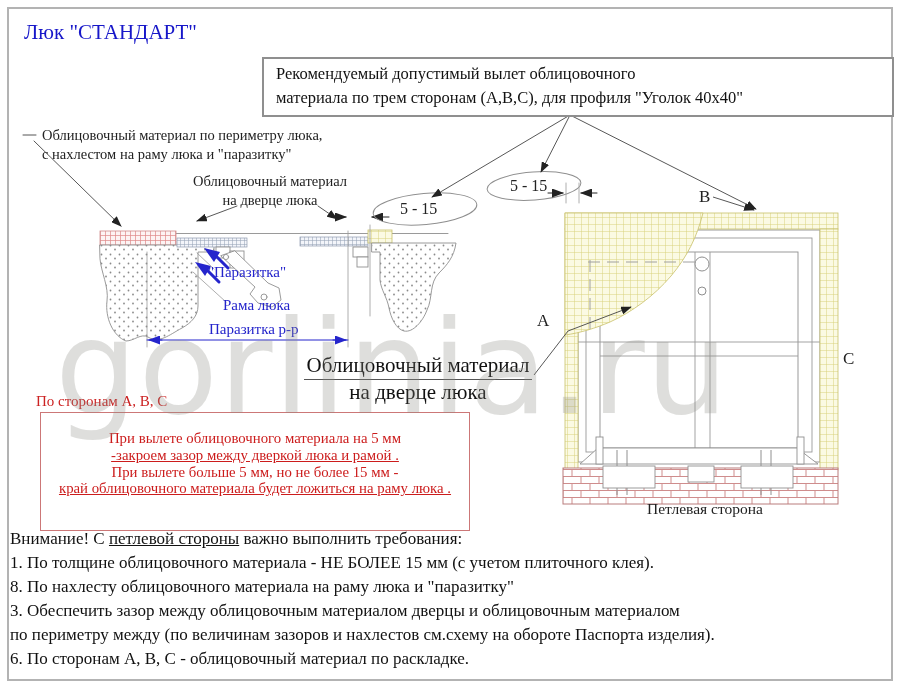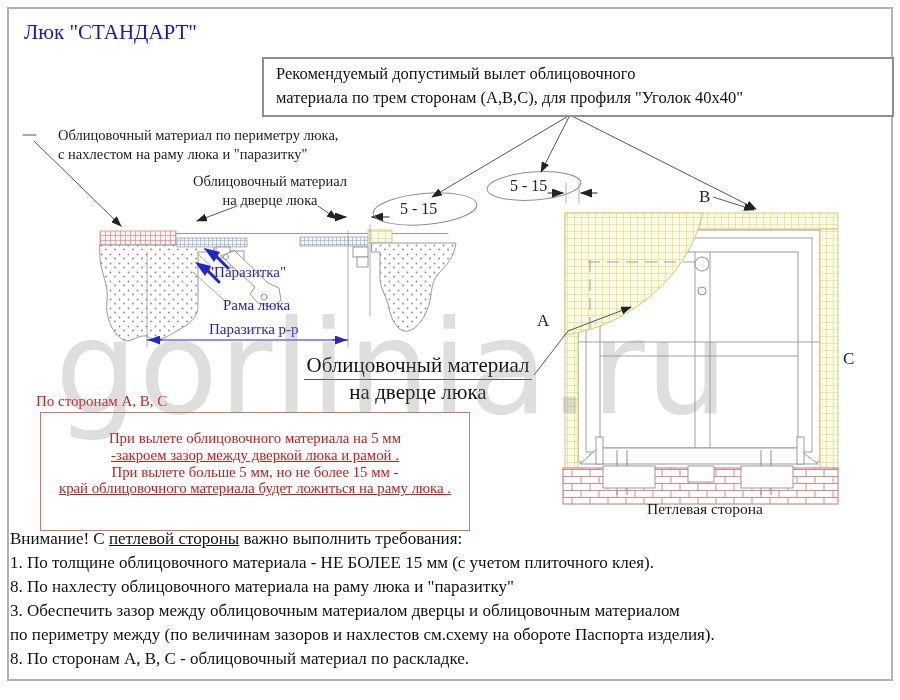--- a/index.html
+++ b/index.html
@@ -5,21 +5,21 @@
   html,body{margin:0;padding:0;background:#fff;}
   .page{position:relative;width:900px;height:700px;background:#ffffff;
         font-family:"Liberation Serif",serif;overflow:hidden;}
   .border-frame{position:absolute;left:7px;top:7px;width:882px;height:670px;
         border:2px solid #b3b3b3;}
   .abs{position:absolute;}
   .title{left:24px;top:20px;font-size:21px;color:#1717c9;}
   .topbox{left:262px;top:57px;width:606px;border:2px solid #8f8f8f;
         padding:3px 10px 5px 12px;font-size:16.5px;line-height:1.45;color:#111;background:#fff;}
   .lbl-black{font-size:14.5px;color:#222;line-height:1.32;}
-  .lbl-perimeter{left:42px;top:126px;margin-left:16px;}
+  .lbl-perimeter{left:42px;top:126px;}
   .lbl-door{left:186px;top:172px;width:168px;text-align:center;}
   .lbl-blue{font-size:15px;color:#2424cb;}
   .lbl-parasitka{left:208px;top:264px;}
   .lbl-rama{left:223px;top:297px;}
   .lbl-posad{left:209px;top:321px;}
   .dimtext{font-size:16px;color:#222;}
   .dim-left{left:400px;top:200px;}
   .dim-mid{left:510px;top:177px;}
   .biglabel{left:300px;top:353px;width:236px;text-align:center;font-size:21px;color:#111;}
   .biglabel .u1{display:inline-block;border-bottom:1px solid #555;padding:0 2px 1px 2px;}
@@ -222,16 +222,16 @@
   <div class="abs side-letter side-c txt">С</div>
   <div class="abs lbl-hinge txt">Петлевая сторона</div>
 
   <div class="abs list-line txt" style="top:529px;">
     <span>Внимание! С </span><span class="u">петлевой стороны</span><span> важно выполнить требования:</span>
   </div>
   <div class="abs list-line txt" style="top:553px;">1. По толщине облицовочного материала - НЕ БОЛЕЕ 15 мм (с учетом плиточного клея).</div>
   <div class="abs list-line txt" style="top:577px;">8. По нахлесту облицовочного материала на раму люка и "паразитку"</div>
   <div class="abs list-line txt" style="top:601px;">3. Обеспечить зазор между облицовочным материалом дверцы и облицовочным материалом</div>
   <div class="abs list-line txt" style="top:625px;"> по периметру между (по величинам зазоров и нахлестов см.схему на обороте Паспорта изделия).</div>
-  <div class="abs list-line txt" style="top:649px;">8. По сторонам А, В, С - облицовочный материал по раскладке.</div>
+  <div class="abs list-line txt" style="top:649px;">6. По сторонам А, В, С - облицовочный материал по раскладке.</div>
 
   <div class="abs watermark">gorlinia.ru</div>
 </div>
 
 </body></html>

